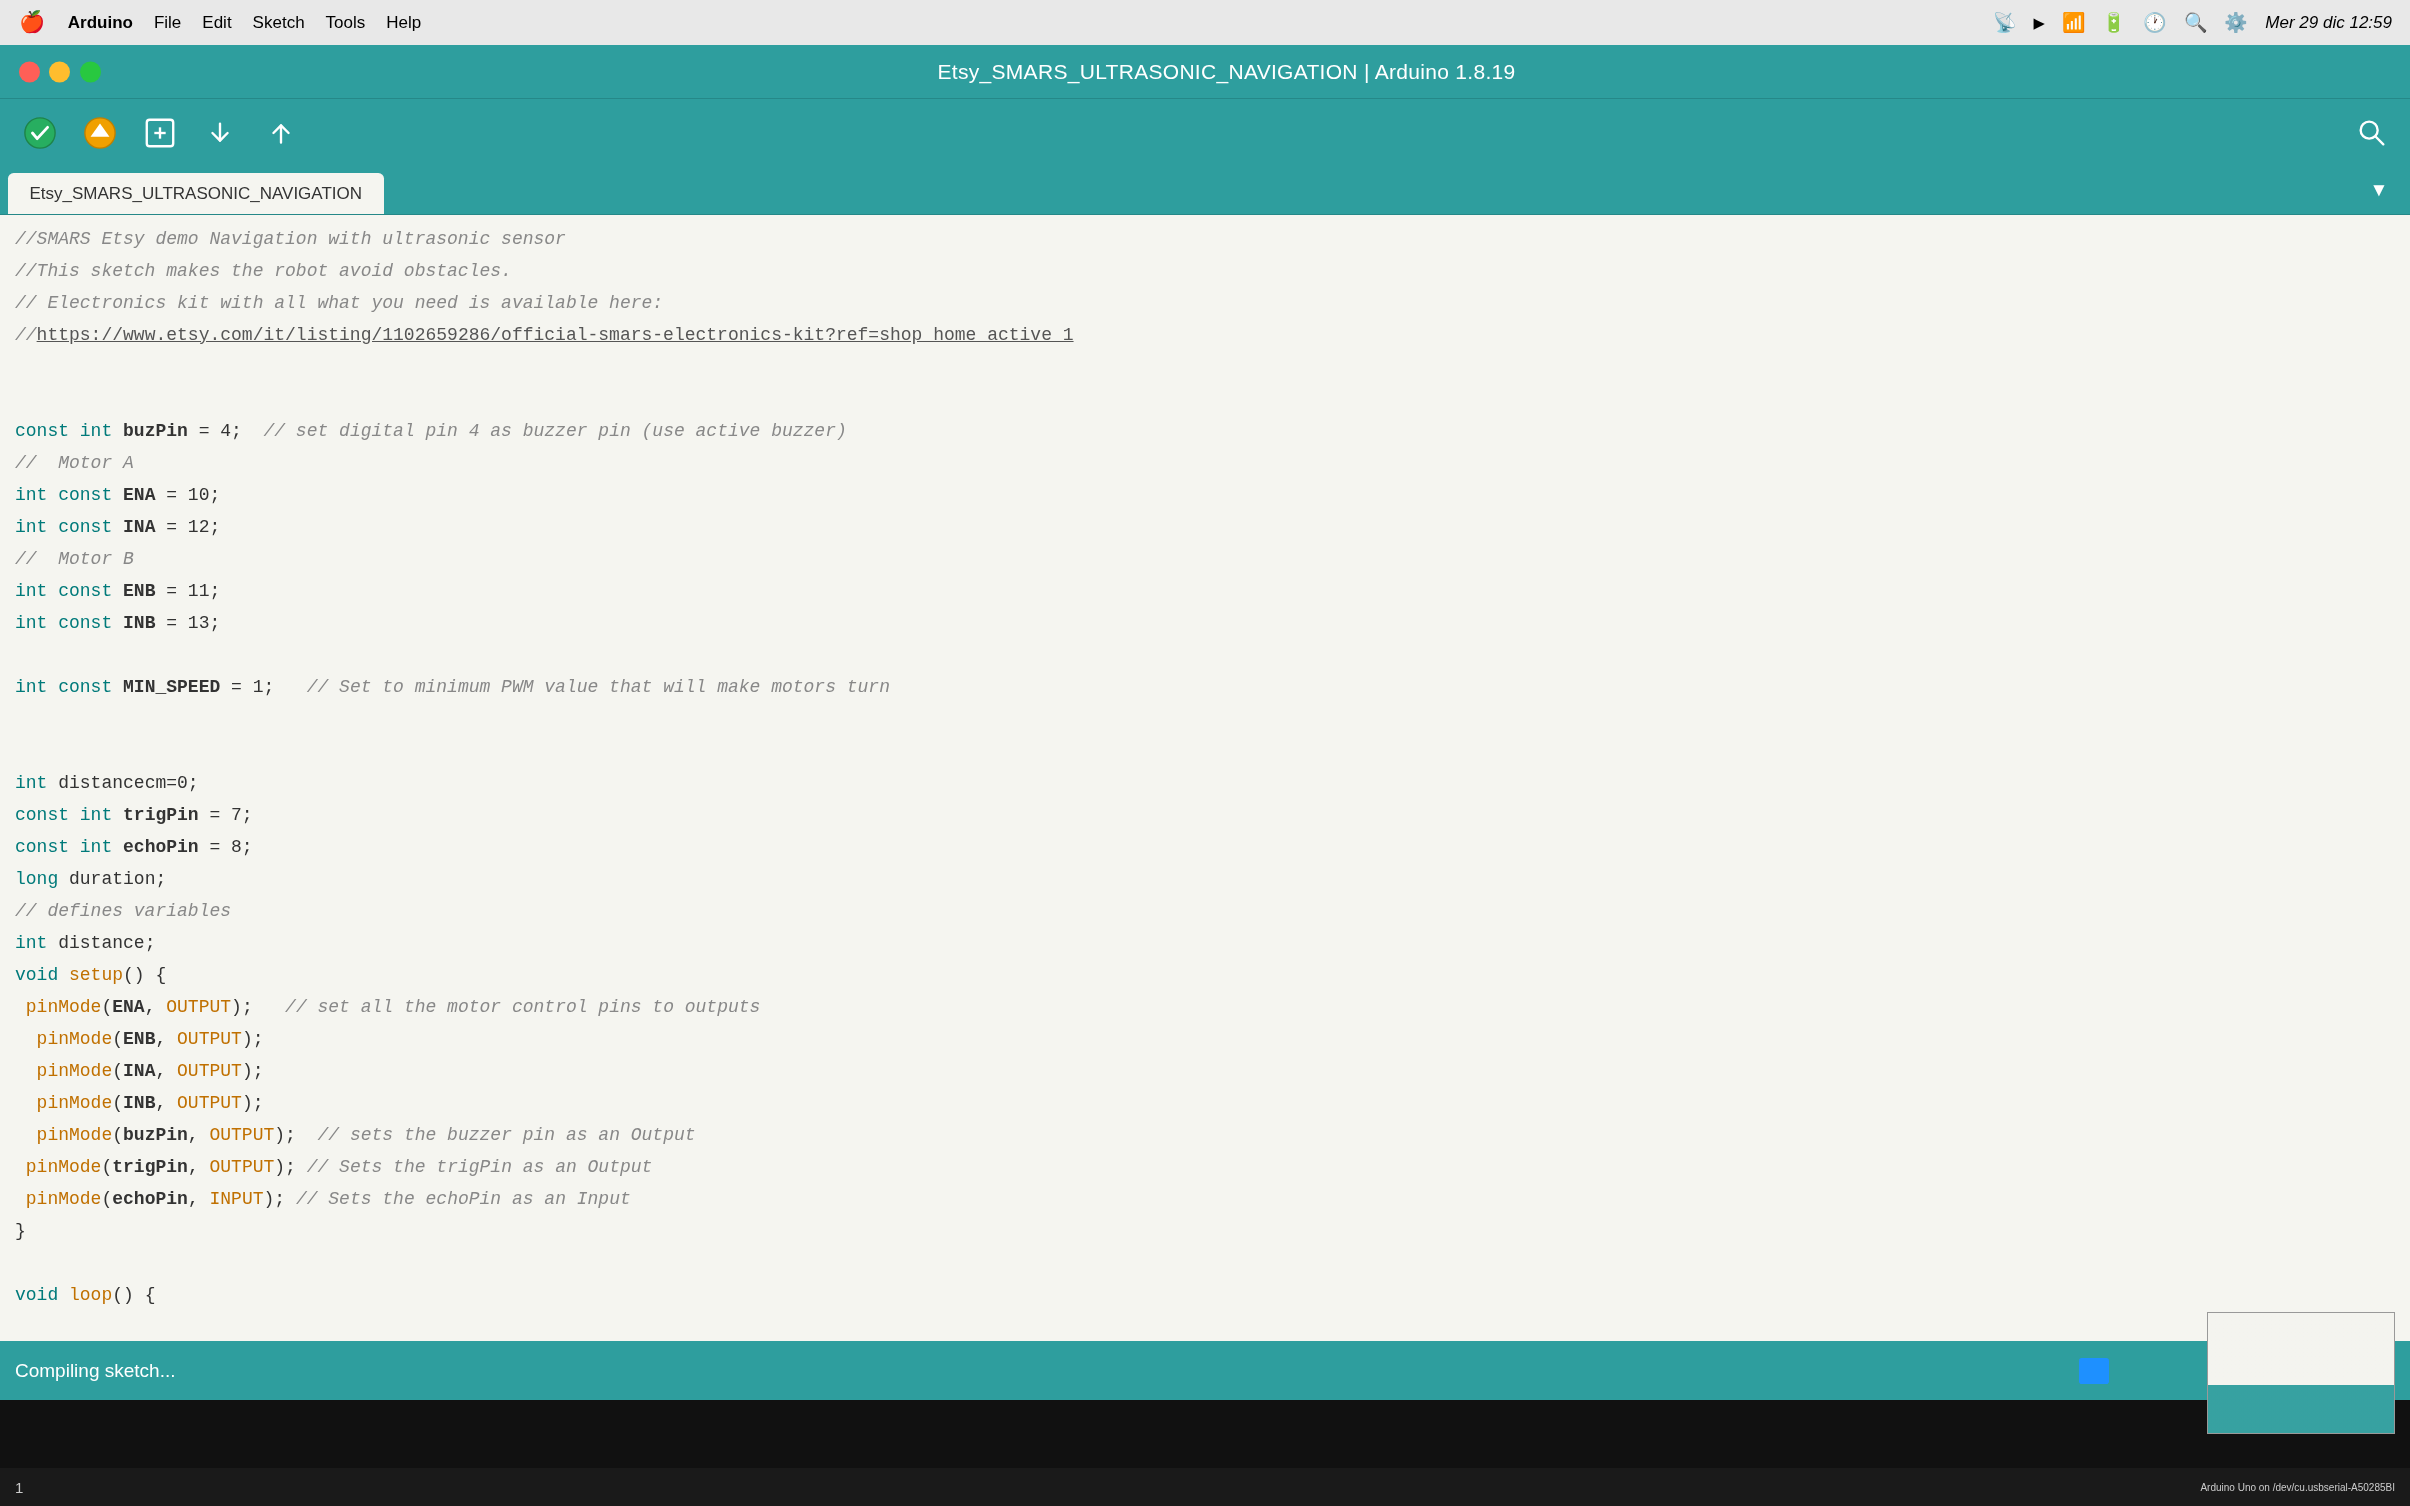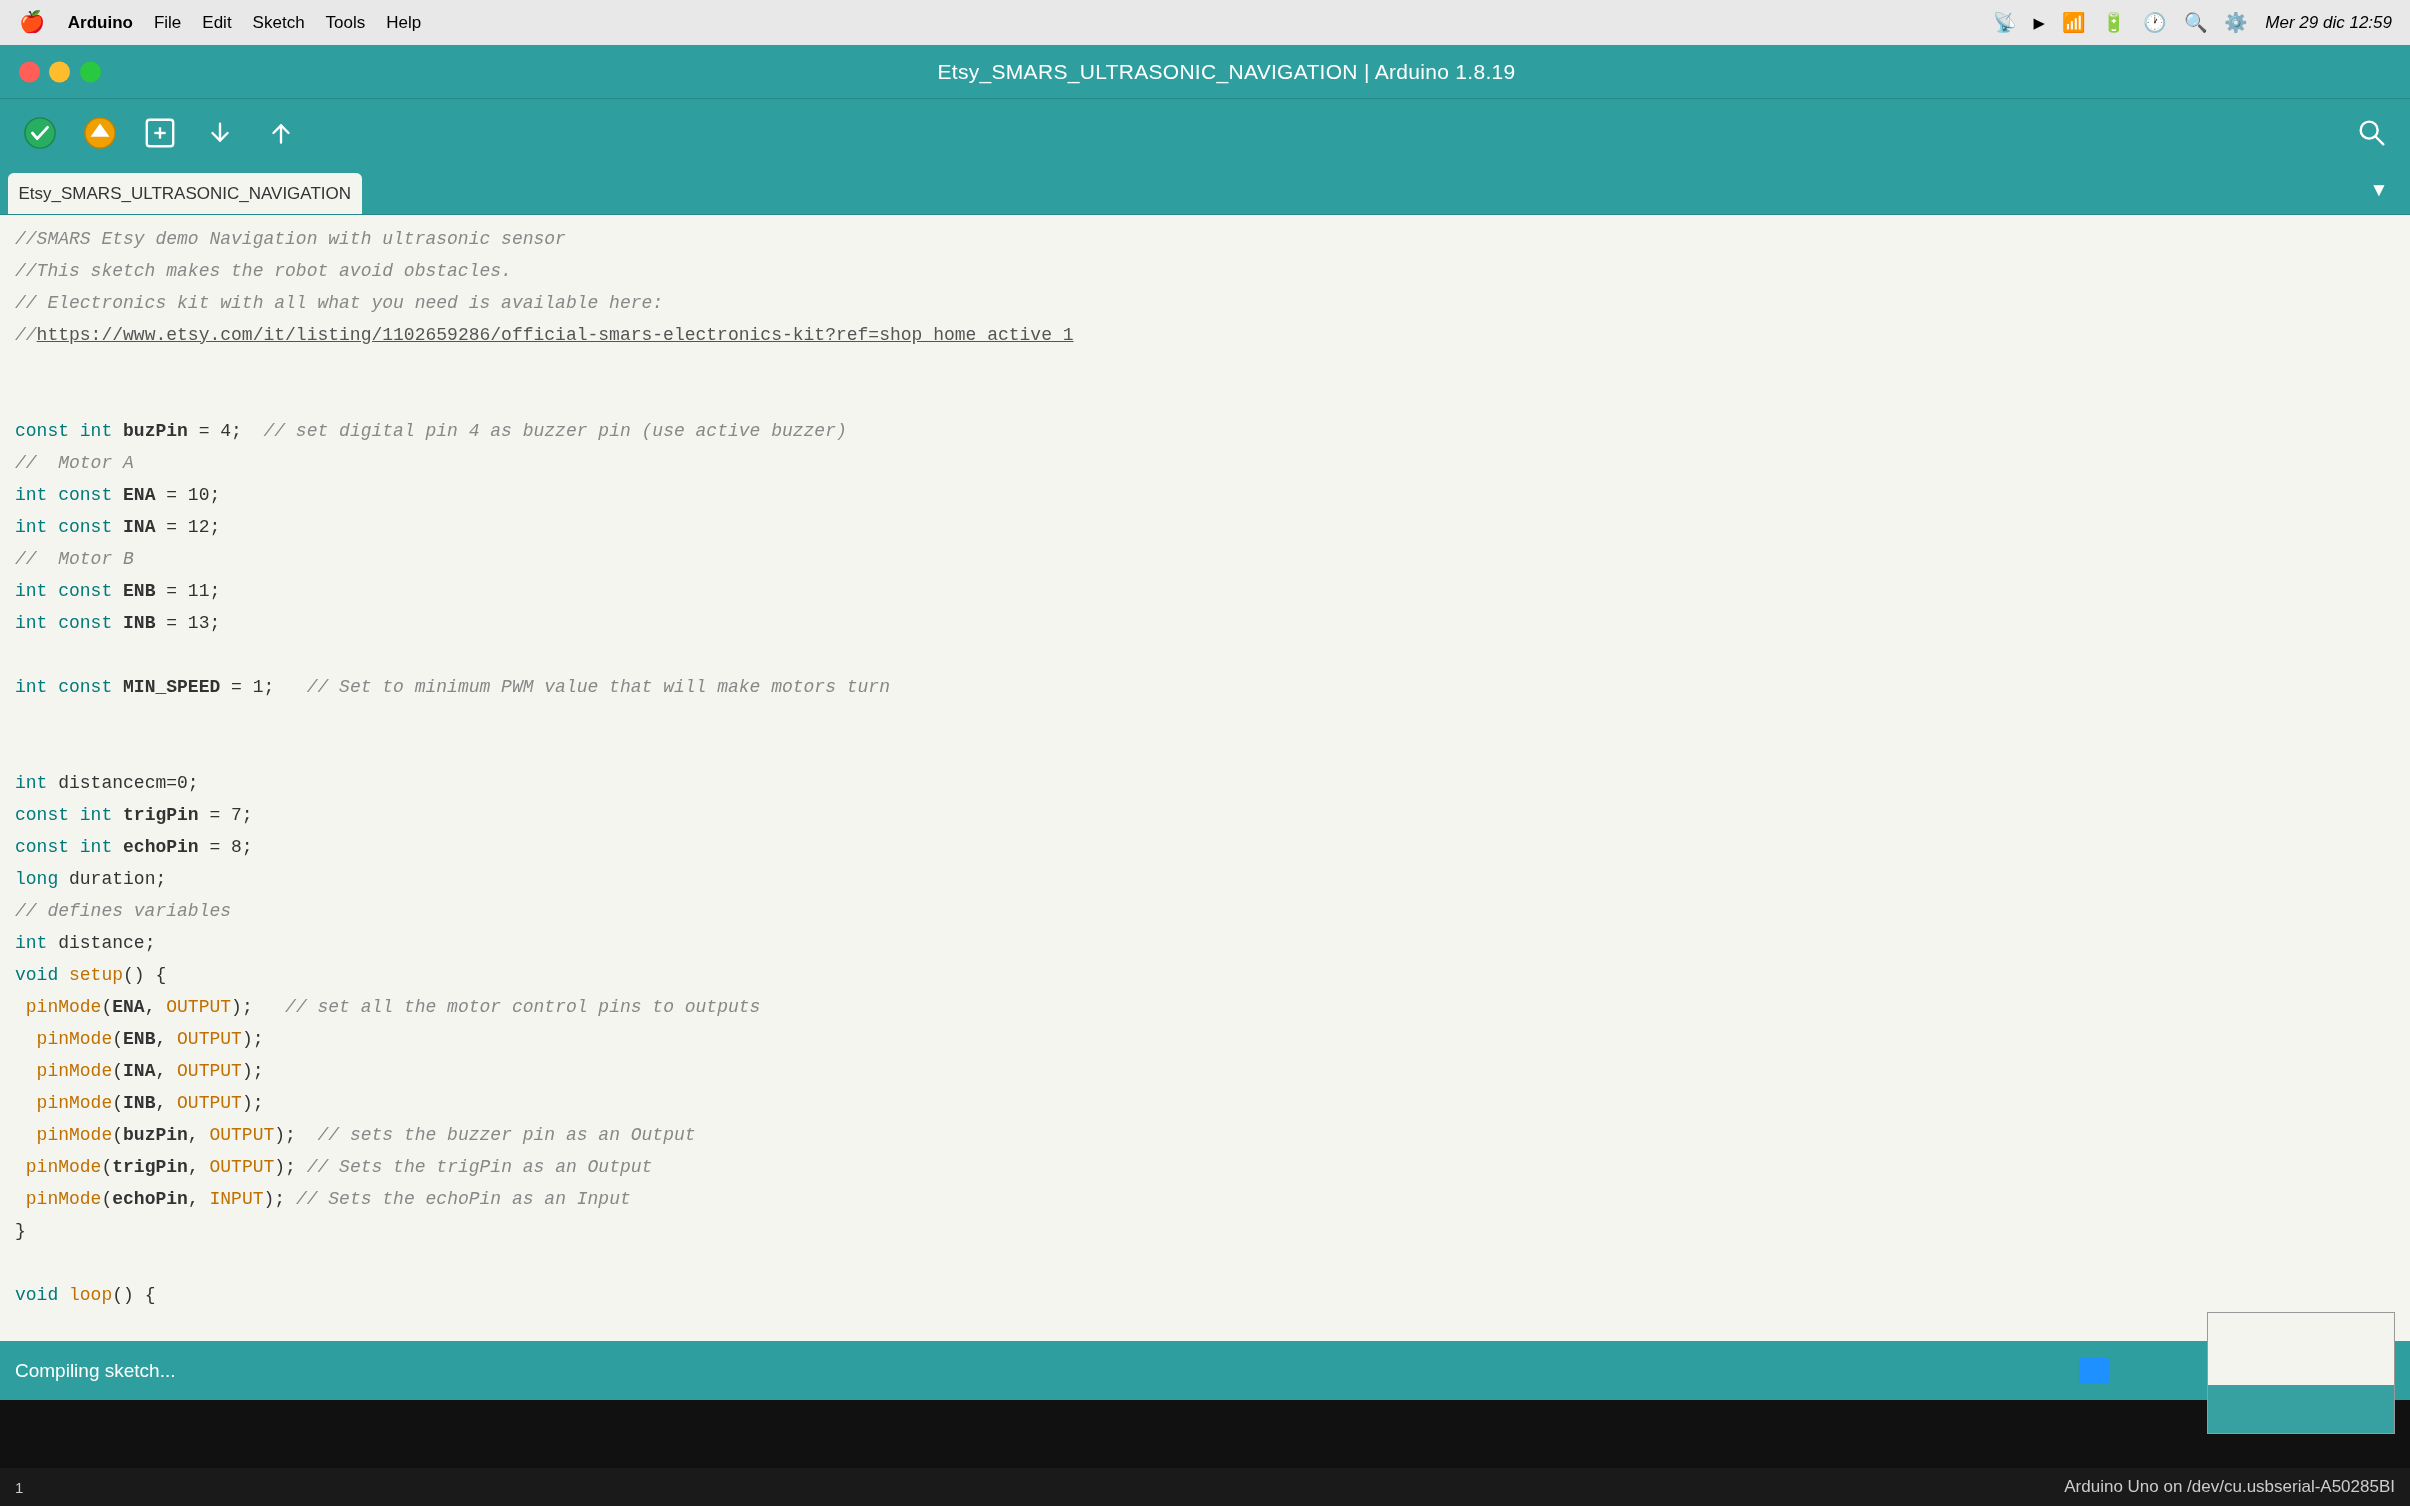--- a/index.html
+++ b/index.html
@@ -129,21 +129,21 @@
       height: 49px;
       background: #2e9e9e;
       display: flex;
       align-items: flex-end;
       position: relative;
       border-bottom: 1.9px solid #258888;
     }
     .tab {
       height: 41px;
       background: #f5f5f0;
-      padding: 0 11px;
+      padding: 0 22px;
       display: flex;
       align-items: center;
       font-family: -apple-system, sans-serif;
       font-size: 17px;
       color: #333;
       cursor: pointer;
       border-radius: 5.6px 5.6px 0 0;
       margin-left: 7.5px;
     }
     .tab-dropdown {
@@ -230,21 +230,21 @@
       bottom: 0;
       width: 100%;
       height: 38px;
       background: #1a1a1a;
       display: flex;
       align-items: center;
       justify-content: flex-end;
       padding: 0 15px;
     }
     .infobar-text {
-      font-size: 17px;
+      font-size: 10px;
       color: #ccc;
       font-family: -apple-system, sans-serif;
     }
     .line-number {
       position: absolute;
       bottom: 40px;
       left: 15px;
       font-size: 17px;
       color: #fff;
       font-family: -apple-system, sans-serif;

